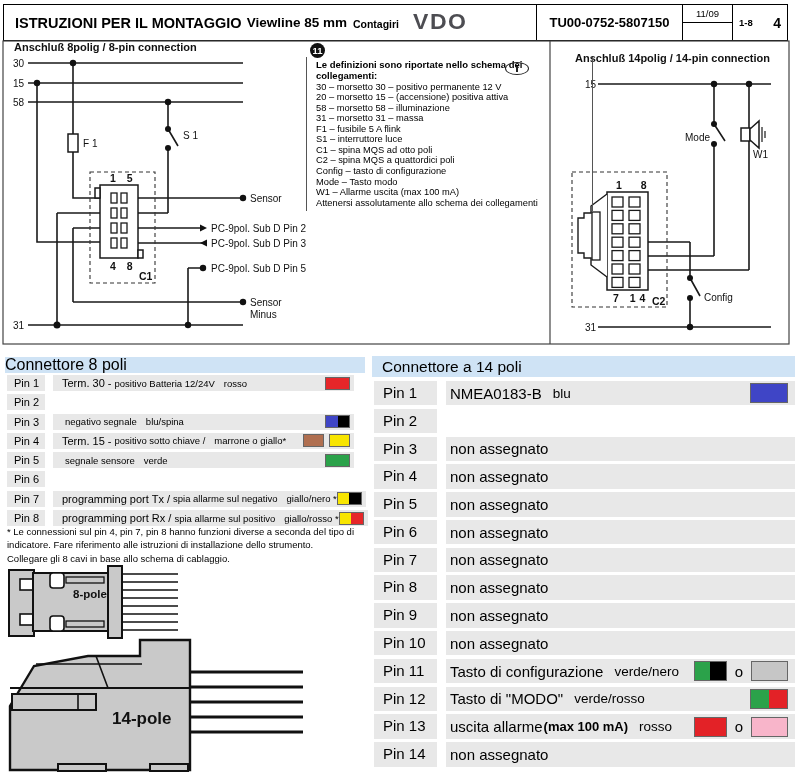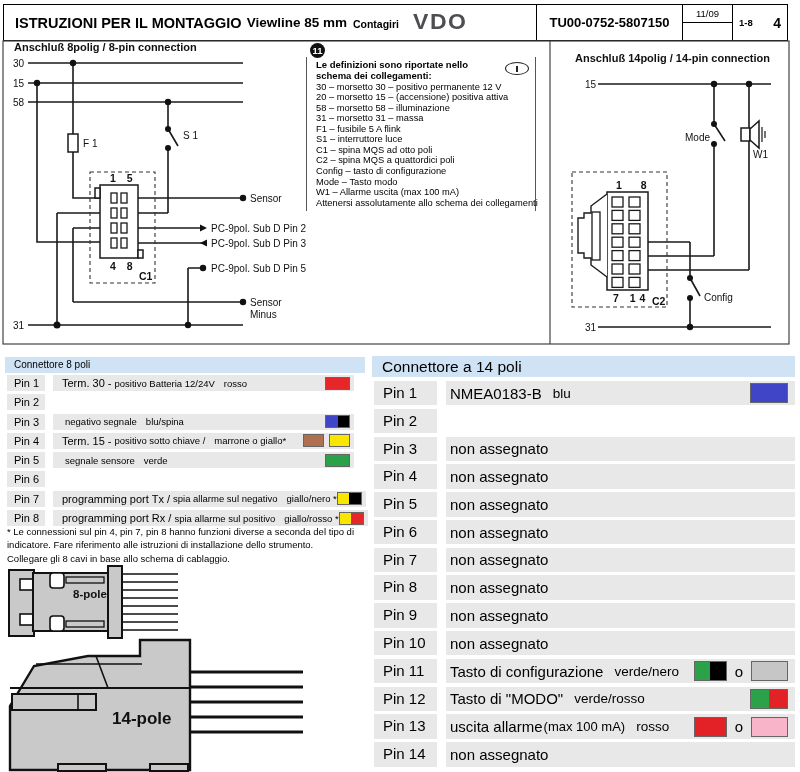--- a/index.html
+++ b/index.html
@@ -30,51 +30,51 @@
   .vdo{font-size:23px;font-weight:900;color:#4d4d52;letter-spacing:1.5px;margin-left:14px;transform:scaleY(.92);}
   .hdr-doc{flex:0 0 145px;display:flex;align-items:center;justify-content:center;font-size:13px;font-weight:bold;box-sizing:border-box;text-align:center;}
   .hdr-date{flex:0 0 50px;border-left:1.2px solid #000;display:flex;flex-direction:column;box-sizing:border-box;}
   .hdr-date .top{flex:1;border-bottom:1.2px solid #000;font-size:9.5px;display:flex;align-items:center;justify-content:center;}
   .hdr-date .bot{flex:1;}
   .hdr-pages{flex:1;border-left:1.2px solid #000;display:flex;align-items:center;justify-content:space-between;padding:0 6px;box-sizing:border-box;font-weight:bold;}
   .hdr-pages .pg{font-size:9.5px;}
   .hdr-pages .pn{font-size:14px;}
 
   
-  .legend{position:absolute;left:306px;top:57px;width:230px;height:154px;border-left:1px solid #555;border-right:1px solid #555;
+  .legend{position:absolute;left:306px;top:57px;width:287px;height:154px;border-left:1px solid #555;border-right:1px solid #555;
           padding:3px 8px 0 9px;box-sizing:border-box;}
   .legend-intro{font-size:9.5px;font-weight:bold;line-height:10.8px;padding-right:30px;}
   .legend-line{font-size:9.3px;line-height:10.55px;white-space:nowrap;}
   .badge11{position:absolute;left:310px;top:43px;width:15px;height:15px;background:#111;color:#fff;border-radius:50%;
            font-size:9.5px;font-weight:bold;display:flex;align-items:center;justify-content:center;}
   .oval-ind{position:absolute;left:505px;top:62px;width:22px;height:11px;border:1.6px solid #222;border-radius:50%;
             display:flex;align-items:center;justify-content:center;}
   .oval-bar{width:2px;height:6px;background:#222;}
 
   
   .tbl-hdr{position:absolute;background:#cfe3f5;box-sizing:border-box;}
-  .t8-hdr{left:5px;top:357px;width:360px;height:16px;font-size:10px;line-height:16px;padding-left:9px;}
+  .t8-hdr{left:5px;top:357px;width:360px;height:16px;font-size:16px;line-height:16px;}
   .t14-hdr{left:372px;top:356px;width:423px;height:21px;font-size:15.5px;line-height:21px;padding-left:10px;}
   .rows{position:absolute;}
   #t8-rows{left:7px;top:375px;width:347px;}
   #t14-rows{left:374px;top:381px;width:421px;}
   .trow{display:flex;}
   .t8-row{height:16px;margin-bottom:3.3px;}
   .t14-row{height:24.4px;margin-bottom:3.4px;}
   .pin-cell{background:#e8e8e8;box-sizing:border-box;}
   .t8-row .pin-cell{flex:0 0 38px;font-size:11px;line-height:16px;padding-left:7px;margin-right:8px;}
   .t14-row .pin-cell{flex:0 0 63px;font-size:15px;line-height:24.4px;padding-left:9px;margin-right:9px;}
   .desc-cell{background:#e8e8e8;flex:1;display:flex;align-items:center;box-sizing:border-box;}
   .t8-row .desc-cell{padding-left:9px;}
   .t14-row .desc-cell{padding-left:4px;}
   .t8-row .main{font-size:11px;white-space:pre;}
   .t8-row .detail{font-size:9.5px;margin-left:3px;white-space:pre;}
   .t8-row .cname{font-size:9.5px;margin-left:9px;white-space:pre;}
   .t14-row .main{font-size:15px;white-space:pre;}
-  .t14-row .detail{font-size:13px;margin-left:1px;white-space:pre;}
+  .t14-row .detail{font-size:13px;margin-left:1px;white-space:pre;font-weight:bold;}
   .t14-row .cname{font-size:13.5px;margin-left:11px;white-space:pre;}
   .sw-wrap{margin-left:auto;display:flex;align-items:center;}
   .t8-row .sw-wrap{gap:5px;margin-right:4px;}
   .t14-row .sw-wrap{gap:8px;margin-right:7px;}
   .swg{display:flex;border:1px solid #666;box-sizing:border-box;}
   .t8-row .swg{height:13px;}
   .t14-row .swg{height:20px;}
   .swseg{flex:1;}
   .or-label{color:#000;}
   .t14-row .or-label{font-size:15px;}

